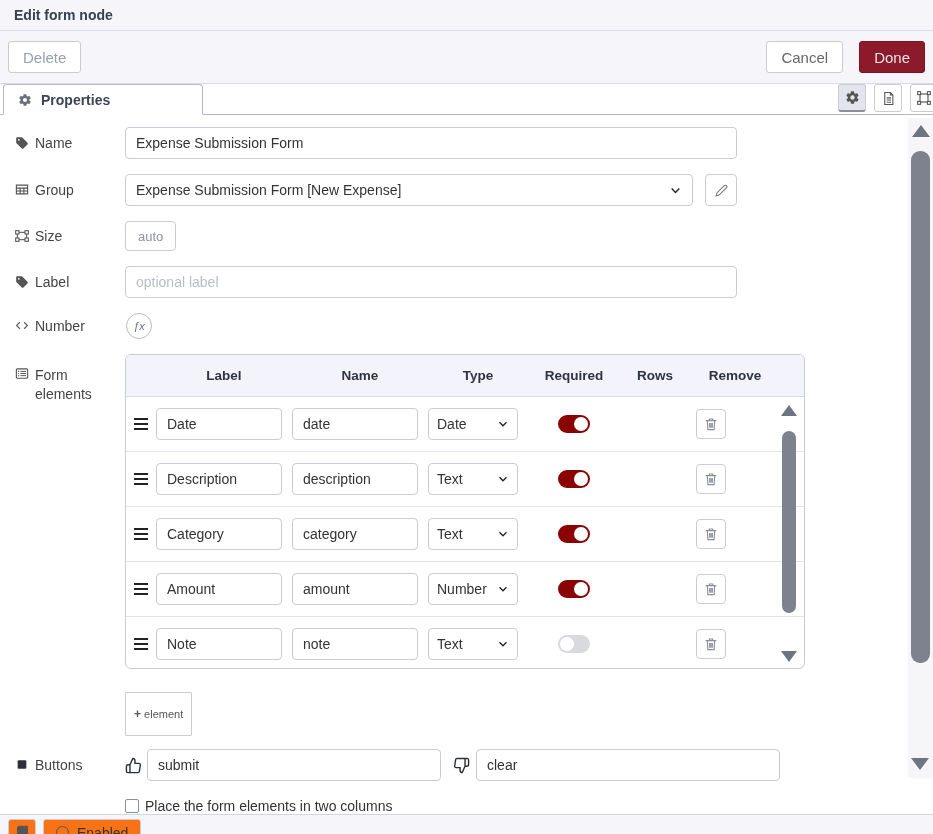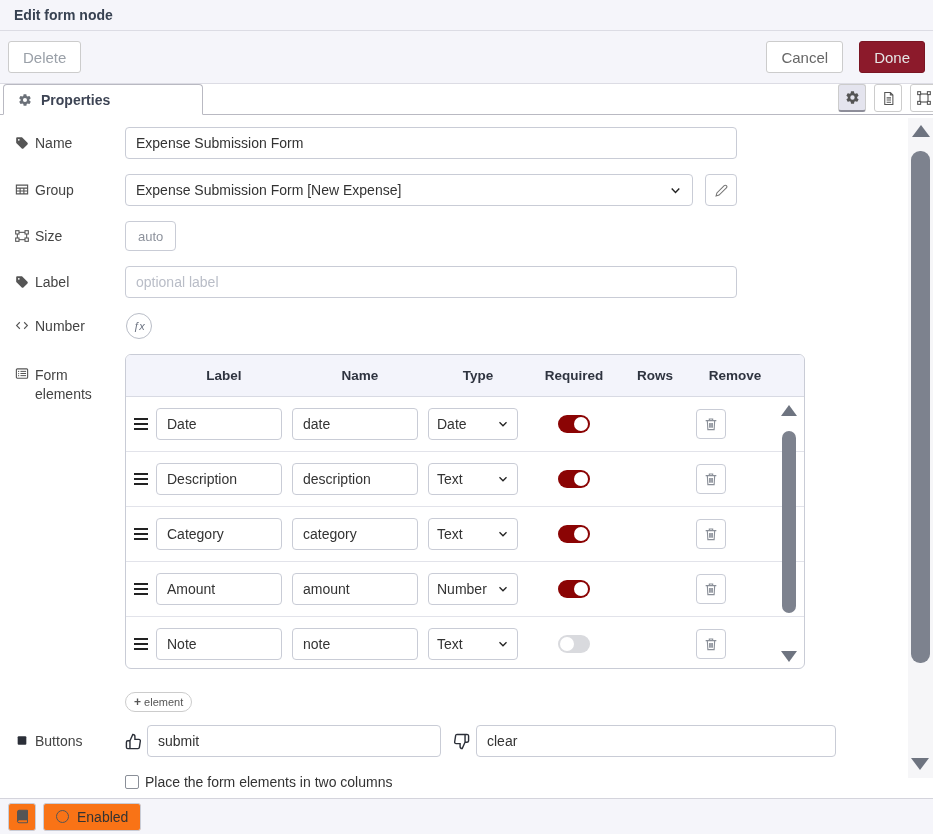--- a/index.html
+++ b/index.html
@@ -88,27 +88,27 @@
 
   .tbl-scroll { position: absolute; top: 8px; right: 5px; bottom: 6px; width: 20px; }
   .tri-up { width: 0; height: 0; border-left: 8px solid transparent; border-right: 8px solid transparent;
     border-bottom: 11px solid #6e7480; margin: 0 auto; cursor: pointer; }
   .tri-down { width: 0; height: 0; border-left: 8px solid transparent; border-right: 8px solid transparent;
     border-top: 11px solid #6e7480; margin: 0 auto; position: absolute; bottom: 0; left: 2px; cursor: pointer; }
   .tbl-thumb { position: absolute; top: 26px; left: 3px; width: 14px; height: 182px;
     background: #7d828e; border-radius: 7px; cursor: pointer; }
 
   .add-btn { margin: 8px 0 0 111px; font-size: 11px; color: #555; border: 1px solid #ccc;
-    border-radius: 11px; background: #fff; padding: 2px 8px; font-family: inherit; cursor: pointer; text-align: center; }
+    border-radius: 1px; background: #fff; padding: 14px 8px; font-family: inherit; cursor: pointer; text-align: center; }
   .add-btn b { font-size: 12px; }
 
   .buttons-row { margin-top: 13px; display: flex; align-items: center; }
   .thumb-icon { width: 17px; height: 17px; color: #2b2f38; flex: 0 0 17px; }
   .mr5 { margin-right: 5px; } .mr6 { margin-right: 6px; } .mr12 { margin-right: 12px; }
-  .w-submit { width: 294px; } .w-clear { width: 360px; }
+  .w-submit { width: 294px; } .w-clear { width: 304px; }
 
   .chk-row { margin: 17px 0 0 111px; display: flex; align-items: center; gap: 6px;
     font-size: 14px; color: #333; }
   .checkbox { width: 14px; height: 14px; border: 1px solid #8a8f98; border-radius: 2px; background: #fff; cursor: pointer; }
 
   
   .main-scroll { position: absolute; top: 3px; right: 0; width: 25px; height: 660px; background: #f6f6f8; }
   .ms-up { width: 0; height: 0; border-left: 9px solid transparent; border-right: 9px solid transparent;
     border-bottom: 12px solid #6e7480; margin: 7px auto 0; cursor: pointer; }
   .ms-thumb { position: absolute; top: 33px; left: 3px; width: 19px; height: 512px;

